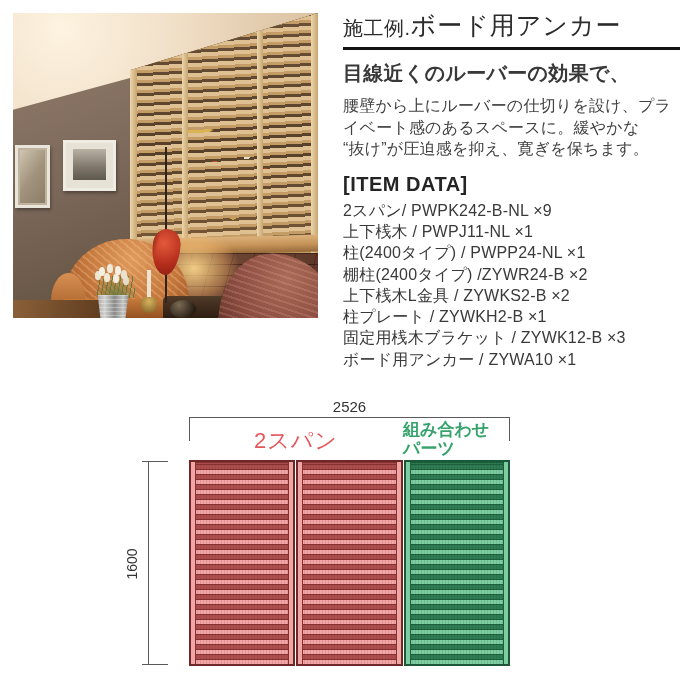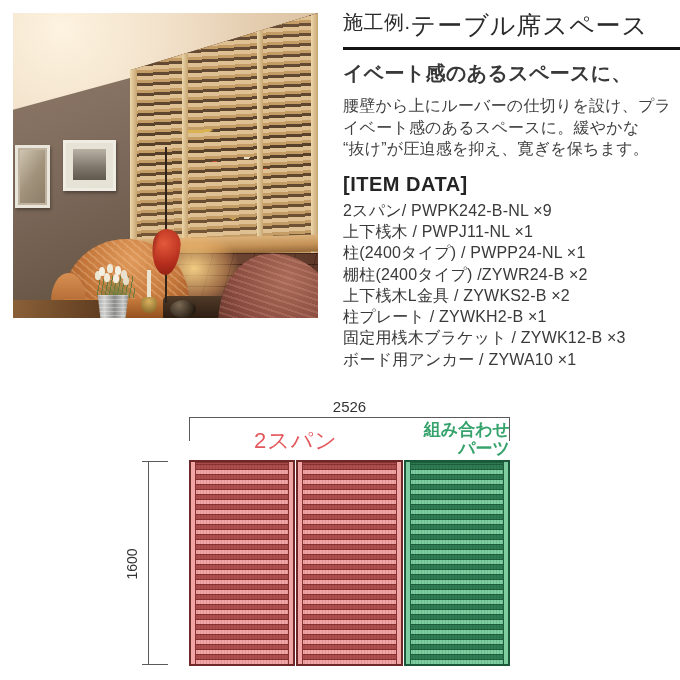--- a/index.html
+++ b/index.html
@@ -99,38 +99,38 @@
       repeating-linear-gradient(to bottom,rgba(255,255,255,.30) 0 1px,rgba(0,0,0,0) 1px 4px),
       linear-gradient(to right,#9e9e9c,#d2d2d0 25%,#8b8b89 55%,#c6c6c4 80%,#7f7f7d);}
   .ph-candle{left:134px;top:257px;width:4px;height:28px;background:#ece4d2;}
   .ph-candle-holder{left:128px;top:284px;width:16px;height:16px;border-radius:30% 30% 50% 50%;
     background:radial-gradient(circle at 50% 28%,#d8b25e,#7c5c22);}
   .ph-vase{left:157px;top:287px;width:26px;height:18px;border-radius:50%;
     background:radial-gradient(circle at 35% 28%,#7a6a55,#241a10 78%);}
 
   
   .col{position:absolute;left:343px;top:9px;width:337px;color:#333;}
-  .title{display:flex;align-items:flex-start;color:#2b2b2b;white-space:nowrap;}
+  .title{display:flex;align-items:flex-end;color:#2b2b2b;white-space:nowrap;}
   .title .pre{font-size:20px;letter-spacing:.5px;}
   .title .main{font-size:25px;letter-spacing:1px;}
   .rule{margin-top:5px;border-bottom:3px solid #141414;width:337px;}
   .subtitle{margin-top:10px;font-size:20px;font-weight:700;color:#383838;line-height:1.32;letter-spacing:.3px;}
   .bodytext{margin-top:9px;font-size:16px;color:#404040;line-height:1.34;letter-spacing:.2px;}
   .item-heading{margin-top:13px;font-size:20px;font-weight:700;color:#242424;letter-spacing:.5px;}
   .items{margin-top:4px;font-size:16px;color:#3a3a3a;line-height:1.33;letter-spacing:.2px;}
 
   
   .diagram{position:absolute;left:8px;top:390px;width:680px;height:290px;padding-left:36px;}
   .diagram .abs{position:absolute;}
   .dim-h-label{left:181px;top:8px;width:321px;text-align:center;font-size:15px;color:#333;}
   .dim-h-line{left:181px;top:27px;width:321px;height:0;border-top:1px solid #5a5a5a;}
   .dim-h-tick{top:27px;width:0;height:24px;border-left:1px solid #5a5a5a;}
   .tick-l{left:181px;} .tick-r{left:501px;}
   .label-red{left:181px;top:36px;width:214px;text-align:center;font-size:22px;font-weight:400;color:#e4575c;letter-spacing:1px;}
-  .label-green{left:395px;top:30px;width:107px;text-align:right;font-size:17px;font-weight:600;color:#36a36c;line-height:1.12;}
+  .label-green{left:395px;top:30px;width:107px;text-align:left;font-size:17px;font-weight:600;color:#36a36c;line-height:1.12;}
   .dim-v-line{left:140px;top:71px;height:204px;width:0;border-left:1px solid #5a5a5a;}
   .dim-v-tick{left:134px;width:26px;height:0;border-top:1px solid #5a5a5a;}
   .vtick-t{top:71px;} .vtick-b{top:274px;}
   .dim-v-label{left:104px;top:166px;width:40px;height:16px;line-height:16px;text-align:center;
     font-size:14px;color:#333;transform:rotate(-90deg);}
   .panels{left:181px;top:70px;width:321px;height:206px;display:flex;gap:1px;}
   .panel{flex:1;position:relative;box-sizing:border-box;border:2px solid;}
   .panel.red{border-color:#6f2828;background-color:#f2a5a5;
     background-image:
       repeating-linear-gradient(90deg,rgba(90,10,10,.10) 0 1px,rgba(0,0,0,0) 1px 3px),
@@ -193,25 +193,25 @@
   <div class="ph-tulip-heads"></div>
   <div class="ph-bucket"></div>
   <div class="ph-candle"></div>
   <div class="ph-candle-holder"></div>
   <div class="ph-vase"></div>
 </div>
 
 <div class="col">
   <div class="title">
     <span class="pre">施工例.</span>
-    <span class="main">テーブル席スペース</span>
+    <span class="main">ボード用アンカー</span>
   </div>
   <div class="rule"></div>
   <div class="subtitle">
-    <div>イベート感のあるスペースに、</div>
+    <div>目線近くのルーバーの効果で、</div>
   </div>
   <div class="bodytext">
     <div>腰壁から上にルーバーの仕切りを設け、プラ</div>
     <div>イベート感のあるスペースに。緩やかな</div>
     <div>“抜け”が圧迫感を抑え、寛ぎを保ちます。</div>
   </div>
   <div class="item-heading">[ITEM DATA]</div>
   <div class="items">
     <div>2スパン/ PWPK242-B-NL ×9</div>
     <div>上下桟木 / PWPJ11-NL ×1</div>

